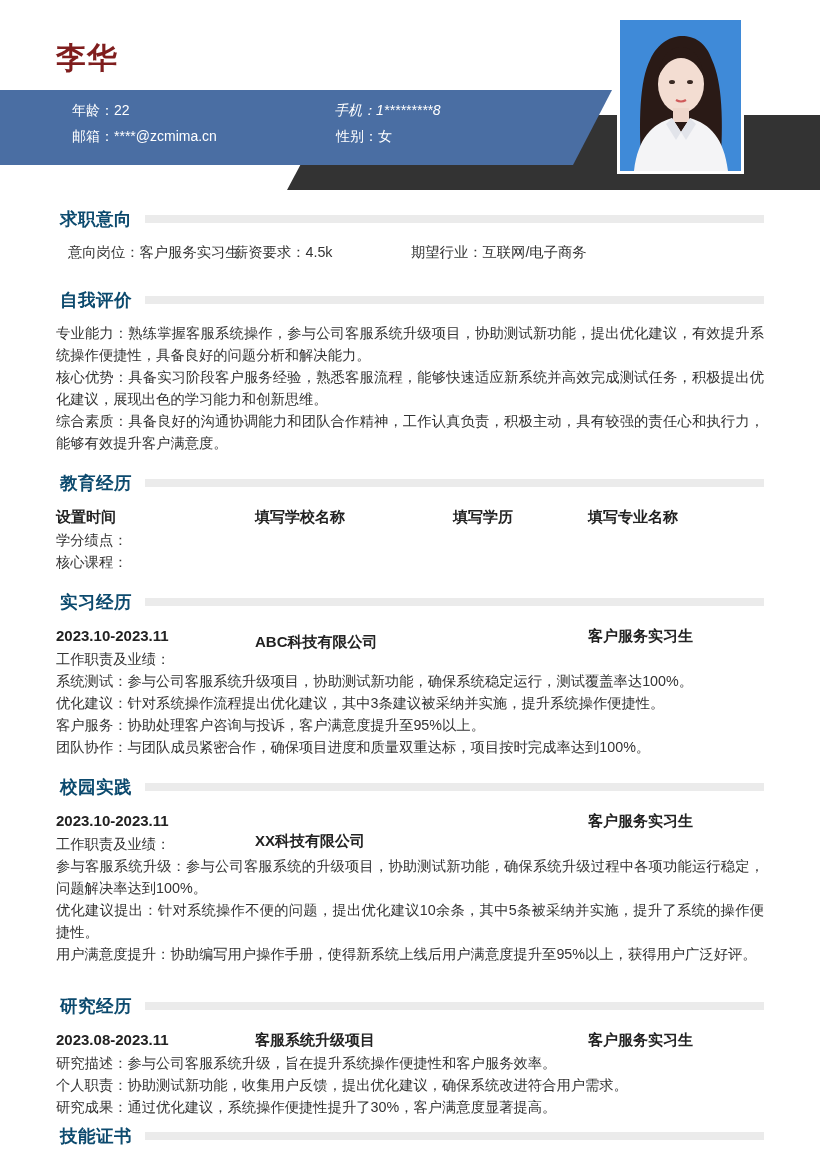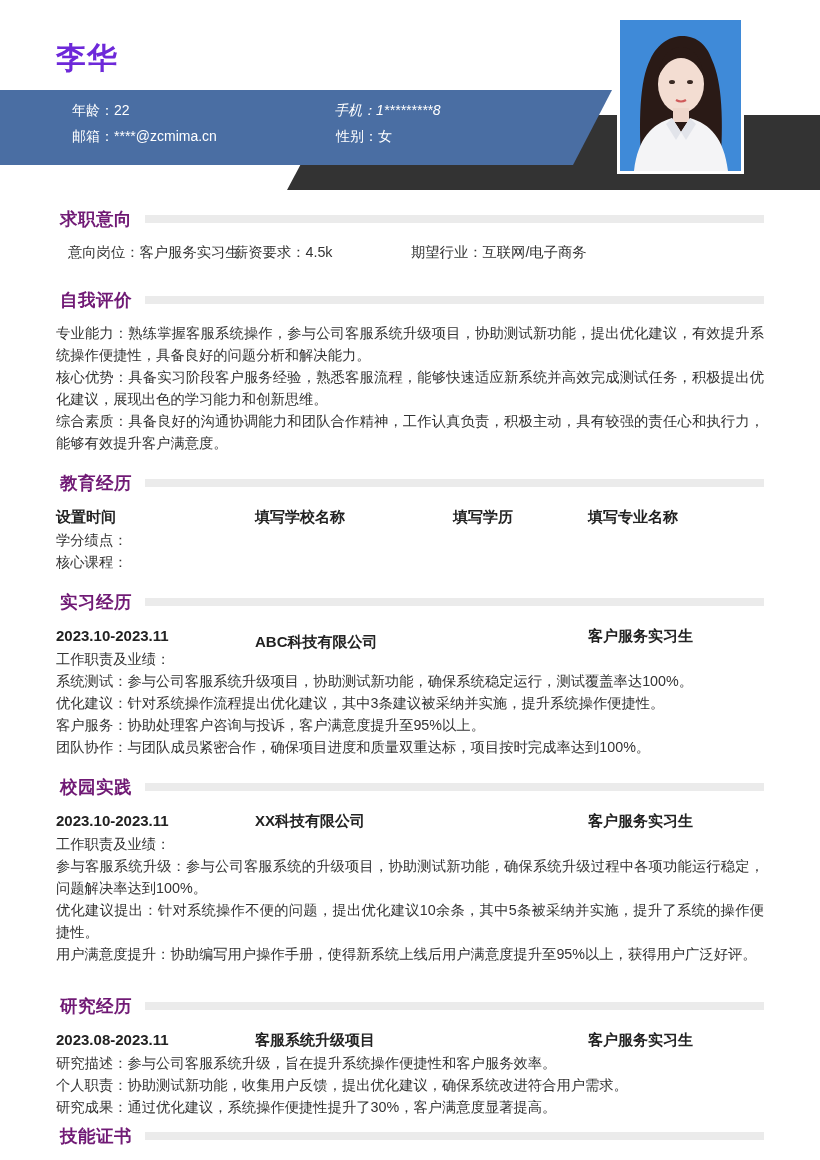--- a/index.html
+++ b/index.html
@@ -1,27 +1,27 @@
 <!DOCTYPE html>
 <html><head>
 <meta charset="utf-8">
 <style>
   * { box-sizing: border-box; margin: 0; padding: 0; }
   html, body { width: 820px; height: 1160px; background: #ffffff; overflow: hidden; }
   body { position: relative; font-family: "Liberation Sans", "DejaVu Sans", sans-serif; color: #333333; }
 
   .header-shapes { position: absolute; left: 0; top: 0; width: 820px; height: 200px; }
-  .name { position: absolute; left: 56px; top: 38px; font-size: 30px; font-weight: bold; color: #6d28d9; letter-spacing: 1px; }
+  .name { position: absolute; left: 56px; top: 38px; font-size: 30px; font-weight: bold; color: #7f1d1d; letter-spacing: 1px; }
   .info { position: absolute; font-size: 14px; color: #ffffff; line-height: 20px; white-space: nowrap; margin-left: 16px; }
   .photo { position: absolute; left: 617px; top: 17px; width: 127px; height: 157px; background: #ffffff; padding: 3px; }
   .photo-inner { width: 100%; height: 100%; background: #3f8ad8; position: relative; overflow: hidden; }
 
   .section { position: absolute; left: 56px; width: 708px; }
   .sec-head { position: relative; height: 24px; }
-  .sec-title { position: absolute; left: 4px; top: 0; font-size: 17.5px; font-weight: bold; color: #701a75; line-height: 24px; letter-spacing: 0.5px; }
+  .sec-title { position: absolute; left: 4px; top: 0; font-size: 17.5px; font-weight: bold; color: #0c4a6e; line-height: 24px; letter-spacing: 0.5px; }
   .sec-bar { position: absolute; left: 89px; right: 0; top: 8px; height: 8px; background: #ebebeb; }
   .sec-body { margin-top: 10px; font-size: 14.3px; line-height: 22px; text-align: justify; }
   .row { position: relative; height: 24px; font-weight: bold; color: #222222; font-size: 15px; line-height: 24px; }
   .row span { position: absolute; top: 0; white-space: nowrap; }
   .line { display: block; }
   .intent { position: relative; height: 22px; line-height: 22px; font-size: 14.3px; }
   .intent span { position: absolute; top: 0; white-space: nowrap; }
 </style>
 </head>
 <body>
@@ -118,21 +118,21 @@
 </div>
 
 <div class="section" style="top:775px;">
   <div class="sec-head">
     <div class="sec-title">校园实践</div>
     <div class="sec-bar"></div>
   </div>
   <div class="sec-body">
     <div class="row">
       <span style="left:0;">2023.10-2023.11</span>
-      <span style="left:199px;">XX科技有限公司</span>
+      <span style="left:199px;margin-top:20px;">XX科技有限公司</span>
       <span style="left:532px;">客户服务实习生</span>
     </div>
     <span class="line">工作职责及业绩：</span>
     <span class="line">参与客服系统升级：参与公司客服系统的升级项目，协助测试新功能，确保系统升级过程中各项功能运行稳定，问题解决率达到100%。</span>
     <span class="line">优化建议提出：针对系统操作不便的问题，提出优化建议10余条，其中5条被采纳并实施，提升了系统的操作便捷性。</span>
     <span class="line">用户满意度提升：协助编写用户操作手册，使得新系统上线后用户满意度提升至95%以上，获得用户广泛好评。</span>
   </div>
 </div>
 
 <div class="section" style="top:994px;">

